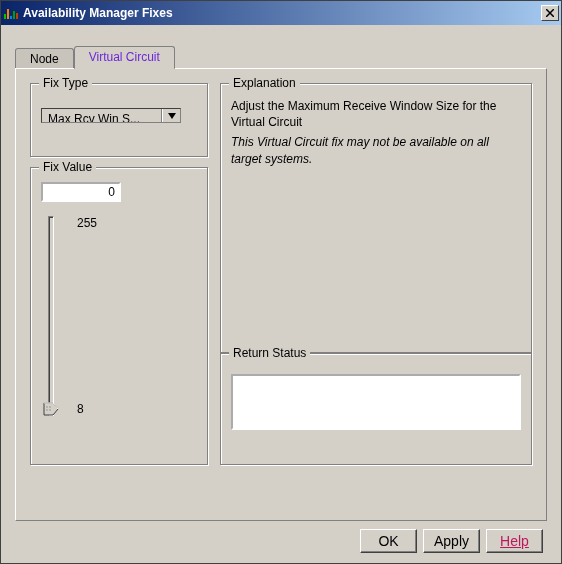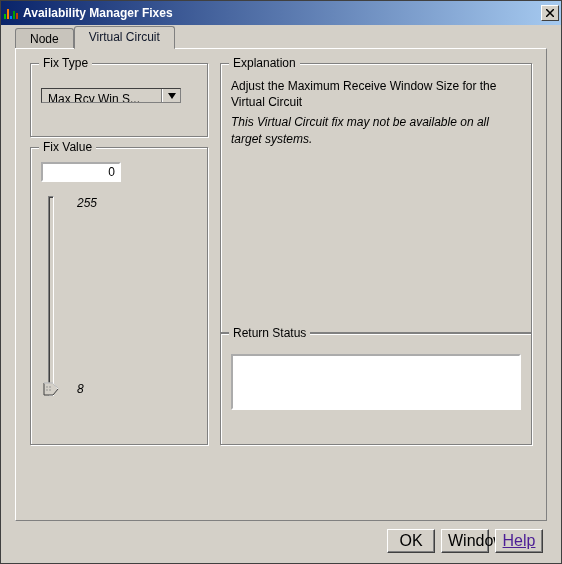--- a/index.html
+++ b/index.html
@@ -35,39 +35,39 @@
     width: 18px; height: 16px;
     background: #d4d0c8;
     border: 1px solid #fff;
     border-right-color:#404040; border-bottom-color:#404040;
     color:#000; font-family: Arial; font-size:11px;
     display:flex; align-items:center; justify-content:center;
     cursor:pointer;
   }
   .client {
     flex:1;
-    padding: 0 14px 8px 14px;
+    padding: 20px 14px 8px 14px;
     display:flex;
     flex-direction:column;
   }
   
   .tabstrip {
     display:flex;
     position:relative;
     top:1px;
   }
   .tab {
     padding: 3px 14px 4px 14px;
     border: 1px solid #808080;
     border-bottom: none;
     background:#d4d0c8;
     border-top-left-radius:3px;
     border-top-right-radius:3px;
     margin-right:0px;
-    color:#0f172a;
+    color:#6d28d9;
     cursor:pointer;
     position:relative;
   }
   .tab.inactive {
     background:#c8c4bc;
     color:#000;
     transform: translateY(2px);
     height: 20px;
     z-index:1;
   }
@@ -158,49 +158,48 @@
   .slider-thumb {
     position:absolute;
     left:2px;
     bottom:0px;
     width:16px; height:14px;
     cursor:pointer;
   }
   .slider-labels {
     display:flex; flex-direction:column; justify-content:space-between;
     height:100%;
-    font-style:italic;
   }
   
   .expl-text { line-height:1.35; }
   .expl-italic { font-style: italic; margin-top:4px; }
   
   .return-box {
     background:#fff;
     border:2px inset #fff;
     height:56px;
     margin-top:6px;
   }
   
   .buttonbar {
     display:flex;
     justify-content:flex-end;
     gap:6px;
     padding:8px 4px 2px 4px;
   }
   .btn {
-    width:48px; height:24px;
+    width:57px; height:24px;
     border:1px solid #404040;
     border-top-color:#fff; border-left-color:#fff;
     background:#d4d0c8;
     box-shadow: inset -1px -1px 0 #808080;
     cursor:pointer;
-    font-family:inherit; font-size:16px;
-  }
-  .btn.disabled { color:#4c1d95; cursor:default;text-decoration:underline;}
+    font-family:inherit; font-size:14px;
+  }
+  .btn.disabled { color:#be185d; cursor:default;text-decoration:underline;}
   .app-icon-bars { display:flex; align-items:flex-end; gap:1px; height:12px;}
   .app-icon-bars span { width:2px; background:#0f0;}
   .app-icon-bars span:nth-child(1){height:5px; background:#00c000;}
   .app-icon-bars span:nth-child(2){height:10px; background:#ff8000;}
   .app-icon-bars span:nth-child(3){height:3px; background:#0080ff;}
   .app-icon-bars span:nth-child(4){height:8px; background:#00a000;}
   .app-icon-bars span:nth-child(5){height:6px; background:#c04000;}
 </style>
 </head>
 <body>
@@ -284,17 +283,17 @@
           <div class="groupbox" style="height:112px;">
             <span class="legend">Return Status</span>
             <div class="return-box"></div>
           </div>
         </div>
       </div>
     </div>
 
     <div class="buttonbar">
       <button class="btn">OK</button>
-      <button class="btn">Window</button>
+      <button class="btn">Apply</button>
       <button class="btn disabled">Help</button>
     </div>
   </div>
 </div>
 
 </body></html>

